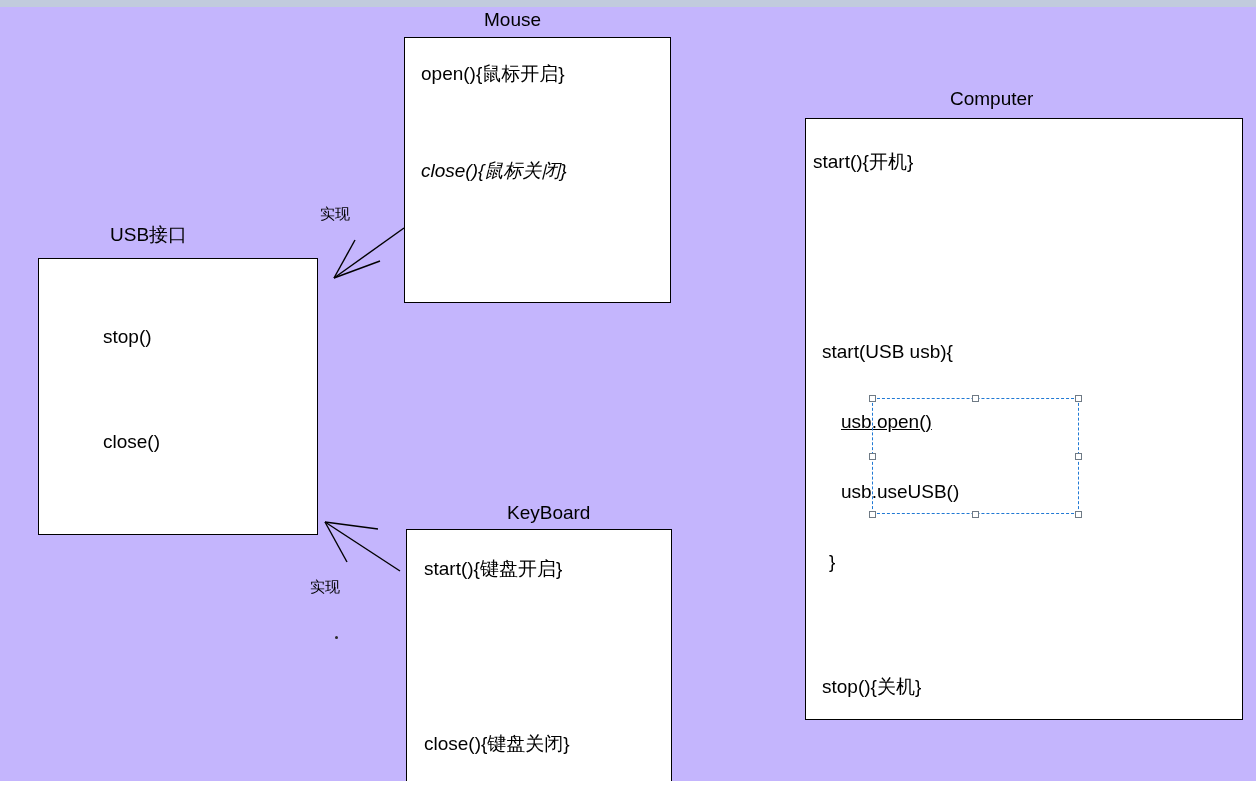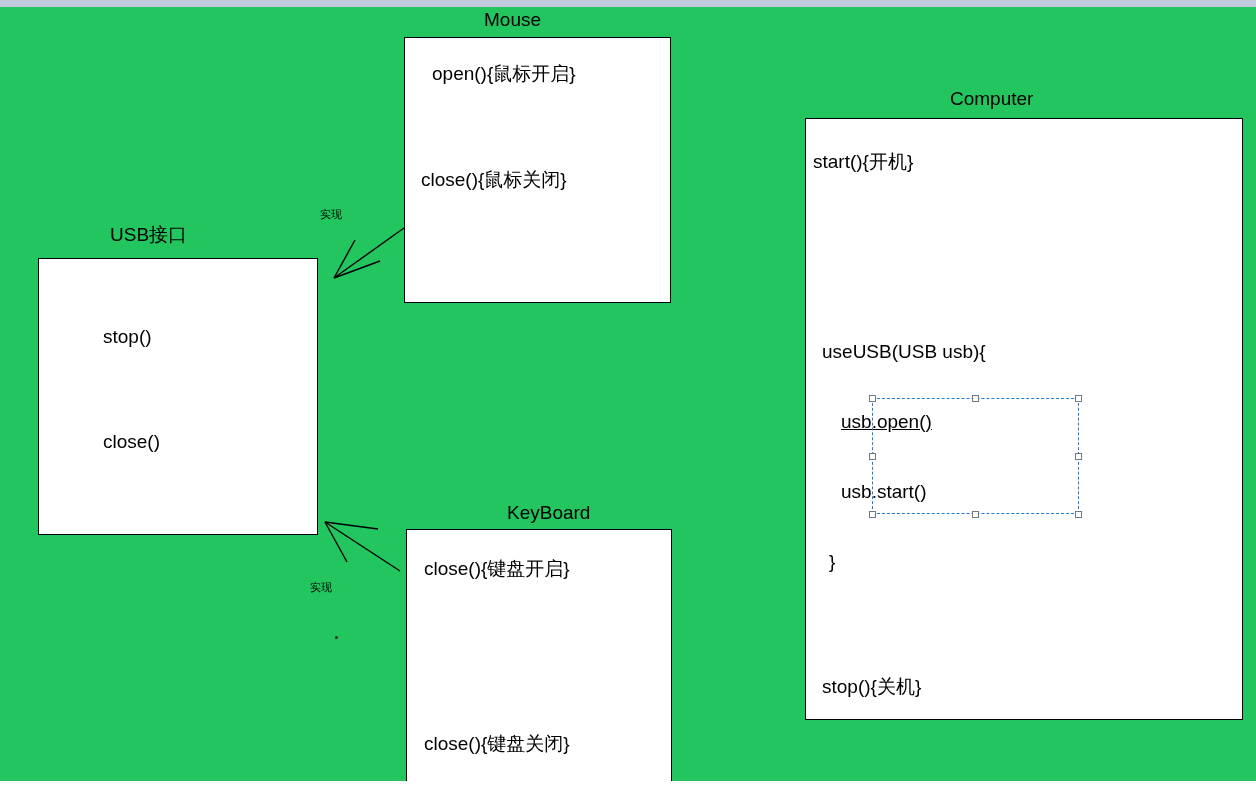--- a/index.html
+++ b/index.html
@@ -8,21 +8,21 @@
     background: #ffffff;
   }
   body {
     font-family: "Liberation Sans", "DejaVu Sans", sans-serif;
     color: #000000;
   }
   #canvas {
     position: relative;
     width: 1256px;
     height: 781px;
-    background: #22c55e;
+    background: #c4b5fd;
     overflow: hidden;
     text-align: center;
   }
   .top-strip {
     position: absolute;
     left: 0;
     top: 0;
     width: 1256px;
     height: 7px;
     background: #c1cbdd;
@@ -43,21 +43,21 @@
   }
   .member {
     position: absolute;
     font-size: 19px;
     line-height: 22px;
     white-space: nowrap;
     color: #000;
   }
   .edge-label {
     position: absolute;
-    font-size: 11px;
+    font-size: 15px;
     line-height: 20px;
     white-space: nowrap;
     color: #000;
   }
   .arrow-svg {
     position: absolute;
     overflow: visible;
   }
   
   .selection {
@@ -84,39 +84,39 @@
 </style>
 </head>
 <body>
 
 <div id="canvas">
 
   <div class="top-strip"></div>
 
   <div class="cls-title" style="left:484px; top:9px;">Mouse</div>
   <div class="cls-box" style="left:404px; top:37px; width:267px; height:266px;"></div>
-  <div class="member" style="left:421px; top:63px;margin-left:11px;">open(){鼠标开启}</div>
-  <div class="member" style="left:421px; top:169px;">close(){鼠标关闭}</div>
+  <div class="member" style="left:421px; top:63px;">open(){鼠标开启}</div>
+  <div class="member" style="left:421px; top:160px;font-style:italic;">close(){鼠标关闭}</div>
 
   <div class="cls-title" style="left:110px; top:224px;">USB接口</div>
   <div class="cls-box" style="left:38px; top:258px; width:280px; height:277px;"></div>
   <div class="member" style="left:103px; top:326px;">stop()</div>
   <div class="member" style="left:103px; top:431px;">close()</div>
 
   <div class="cls-title" style="left:487px; top:502px;margin-left:20px;">KeyBoard</div>
   <div class="cls-box" style="left:406px; top:529px; width:266px; height:266px;"></div>
-  <div class="member" style="left:424px; top:558px;">close(){键盘开启}</div>
+  <div class="member" style="left:424px; top:558px;">start(){键盘开启}</div>
   <div class="member" style="left:424px; top:733px;">close(){键盘关闭}</div>
 
   <div class="cls-title" style="left:950px; top:88px;">Computer</div>
   <div class="cls-box" style="left:805px; top:118px; width:438px; height:602px;"></div>
   <div class="member" style="left:813px; top:151px;">start(){开机}</div>
-  <div class="member" style="left:822px; top:341px;">useUSB(USB usb){</div>
+  <div class="member" style="left:822px; top:341px;">start(USB usb){</div>
   <div class="member" style="left:841px; top:411px;text-decoration:underline;">usb.open()</div>
-  <div class="member" style="left:841px; top:481px;">usb.start()</div>
+  <div class="member" style="left:841px; top:481px;">usb.useUSB()</div>
   <div class="member" style="left:829px; top:551px;">}</div>
   <div class="member" style="left:822px; top:676px;">stop(){关机}</div>
 
   <div class="selection" style="left:872px; top:398px; width:207px; height:116px;">
     <div class="handle" style="left:-4px;  top:-4px;"></div>
     <div class="handle" style="left:99px;  top:-4px;"></div>
     <div class="handle" style="left:202px; top:-4px;"></div>
     <div class="handle" style="left:-4px;  top:54px;"></div>
     <div class="handle" style="left:202px; top:54px;"></div>
     <div class="handle" style="left:-4px;  top:112px;"></div>

